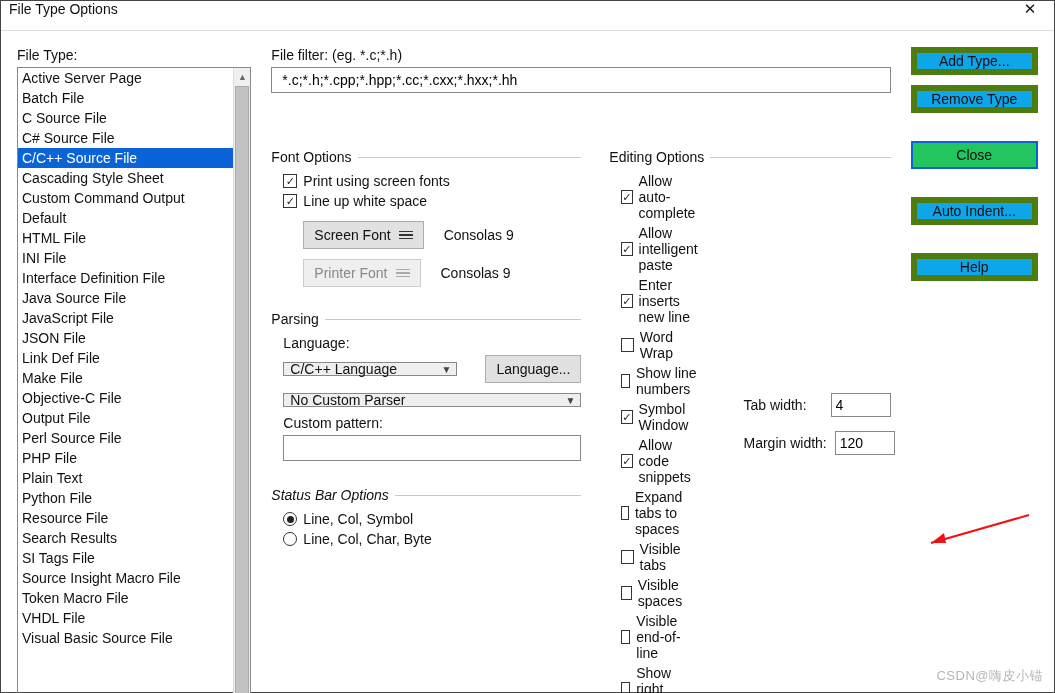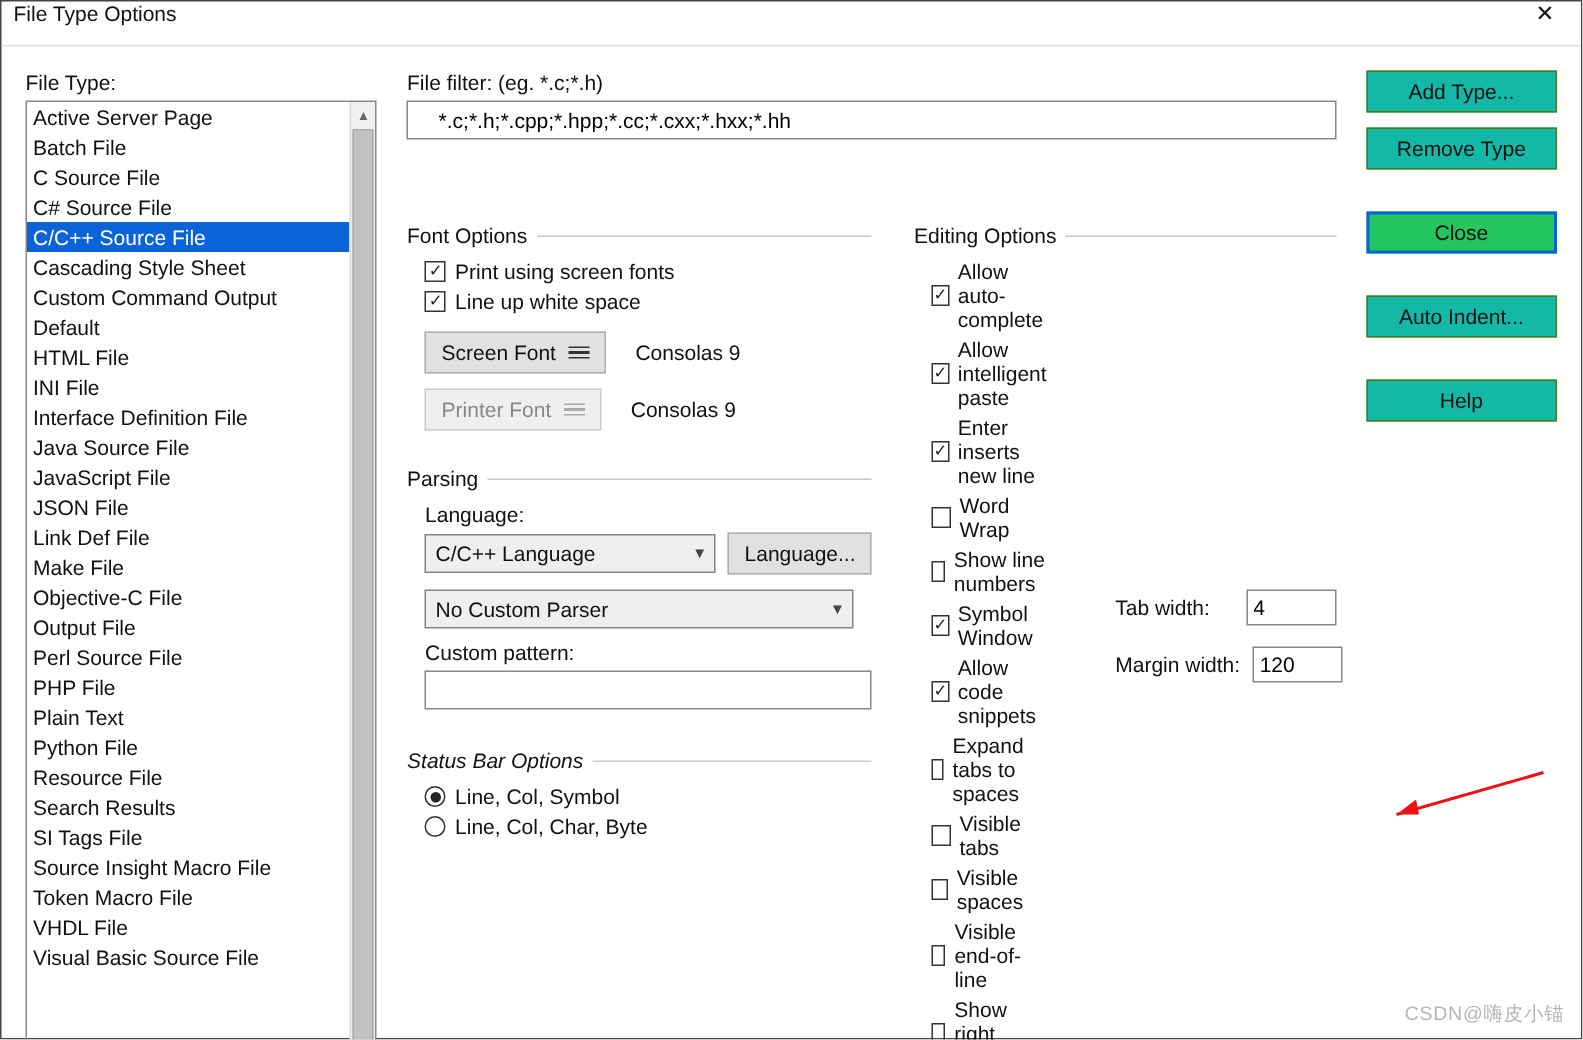--- a/index.html
+++ b/index.html
@@ -15,50 +15,50 @@
 .listbox { flex: 1; border: 1px solid #888; position: relative; overflow: hidden; display:flex; }
 .list-items { flex:1; overflow: hidden; }
 .list-item { padding: 0px 4px; height: 20px; line-height:20px; font-size:14px; white-space: nowrap; cursor:default;}
 .list-item.selected { background: #0a64d8; color: #fff; }
 .list-scroll { width: 17px; background: #f0f0f0; border-left:1px solid #dcdcdc; display:flex; flex-direction:column;}
 .scroll-btn { height:17px; display:flex; align-items:center; justify-content:center; color:#666; font-size:9px;}
 .scroll-thumb { flex:1; margin:1px; background:#c2c2c2; border:1px solid #aaa;}
 
 .middle { flex: 1; display: flex; flex-direction: column; gap: 0; }
 .filter-row { margin-bottom: 4px; }
-.filter-input { width: 100%; padding: 4px 20px; border:1px solid #888; font-family: inherit; font-size:14px;}
+.filter-input { width: 100%; padding: 4px 10px; border:1px solid #888; font-family: inherit; font-size:14px;}
 .two-col { display: flex; gap: 28px; margin-top: 20px; }
 .col-a { width: 310px; }
 .col-b { flex: 1; }
 
 .group-title { display:flex; align-items:center; gap:6px; margin-bottom:6px; white-space:nowrap;margin-top:36px;}
 .group-title .line { flex:1; height:1px; background:#c8c8c8;}
 .chk-row { display:flex; align-items:center; gap:6px; padding: 2px 0 2px 12px; font-size:14px; }
 .chk { width:14px; height:14px; border:1px solid #333; display:inline-flex; align-items:center; justify-content:center; font-size:11px; color:#222; line-height:1; cursor:pointer;}
 .chk.checked::after{ content:"✓"; }
 .radio { width:14px; height:14px; border:1px solid #333; border-radius:50%; display:inline-flex; align-items:center; justify-content:center; cursor:pointer;}
 .radio.checked::after{ content:""; width:7px; height:7px; background:#222; border-radius:50%; }
 
 .font-btns { display:flex; align-items:center; gap:20px; margin: 10px 0 6px 12px;}
-.btn { border:1px solid #adadad; background:#e1e1e1; padding:5px 10px; cursor:pointer; font-size:14px; display:inline-flex; align-items:center; gap:8px;}
+.btn { border:1px solid #adadad; background:#e1e1e1; padding:5px 10px; cursor:pointer; font-size:14px; display:inline-flex; align-items:center; gap:8px;margin-left:20px;}
 .btn.disabled { color:#888; border-color:#ccc; background:#efefef; cursor:default;}
 .ham { display:inline-block; width:14px; }
 .ham span{ display:block; height:1.5px; background:#333; margin:2px 0;}
 .btn.disabled .ham span{ background:#aaa;}
 
 .ind { margin-left:12px; }
 .static-label { margin:8px 0 4px 12px; }
-.combo { display:flex; align-items:center; border:1px solid #888; background:#efefef; height:26px; cursor:pointer;}
+.combo { display:flex; align-items:center; border:1px solid #888; background:#efefef; height:14px; cursor:pointer;}
 .combo .txt{ flex:1; padding:0 6px; }
 .combo .arr{ width:20px; text-align:center; color:#444; font-size:10px;}
 .combo-row { display:flex; align-items:center; gap:8px; margin:0 0 10px 12px;}
 .textfield { border:1px solid #888; height:26px; padding:0 6px; background:#fff; width:100%; font-family:inherit; font-size:14px;}
 
 .right { width: 136px; display:flex; flex-direction:column; gap:10px; }
-.dlg-btn { border:1px solid #4d7c0f; background:#14b8a6; height:28px; display:flex; align-items:center; justify-content:center; cursor:pointer; font-size:14px;}
+.dlg-btn { border:6px solid #4d7c0f; background:#0ea5e9; height:28px; display:flex; align-items:center; justify-content:center; cursor:pointer; font-size:14px;}
 .dlg-btn.primary { border:2px solid #0a64d8; background:#22c55e;}
 .spacer8{height:8px;}
 
 .num-row { display:flex; align-items:center; gap:8px; margin:2px 0;}
 .num-row label{ white-space:nowrap;margin-left:23px;}
 .num-in{ width:60px; border:1px solid #888; height:24px; padding:0 4px; font-family:inherit; font-size:14px;}
 
 .arrow { position:absolute; pointer-events:none; }
 .watermark { position: fixed; right: 12px; bottom: 8px; font-size: 13px; color: rgba(120,120,120,0.55); letter-spacing:0.5px; }
 </style>
@@ -164,21 +164,21 @@
               <span class="line"></span>
             </div>
           <div class="static-label">Language:</div>
           <div class="combo-row">
             <div class="combo" style="flex:1">
                 <span class="txt">C/C++ Language</span>
                 <span class="arr">▼</span>
               </div>
             <div class="btn">Language...</div>
           </div>
-          <div class="combo ind" style="margin-right:12px">
+          <div class="combo ind" style="margin-right:0">
               <span class="txt">No Custom Parser</span>
               <span class="arr">▼</span>
             </div>
           <div class="static-label">Custom pattern:</div>
           <input class="textfield ind" style="width: calc(100% - 12px);" value="">
 
           <div class="group-title" style="margin-top:26px;font-style:italic;">
               <span>Status Bar Options</span>
               <span class="line"></span>
             </div>

